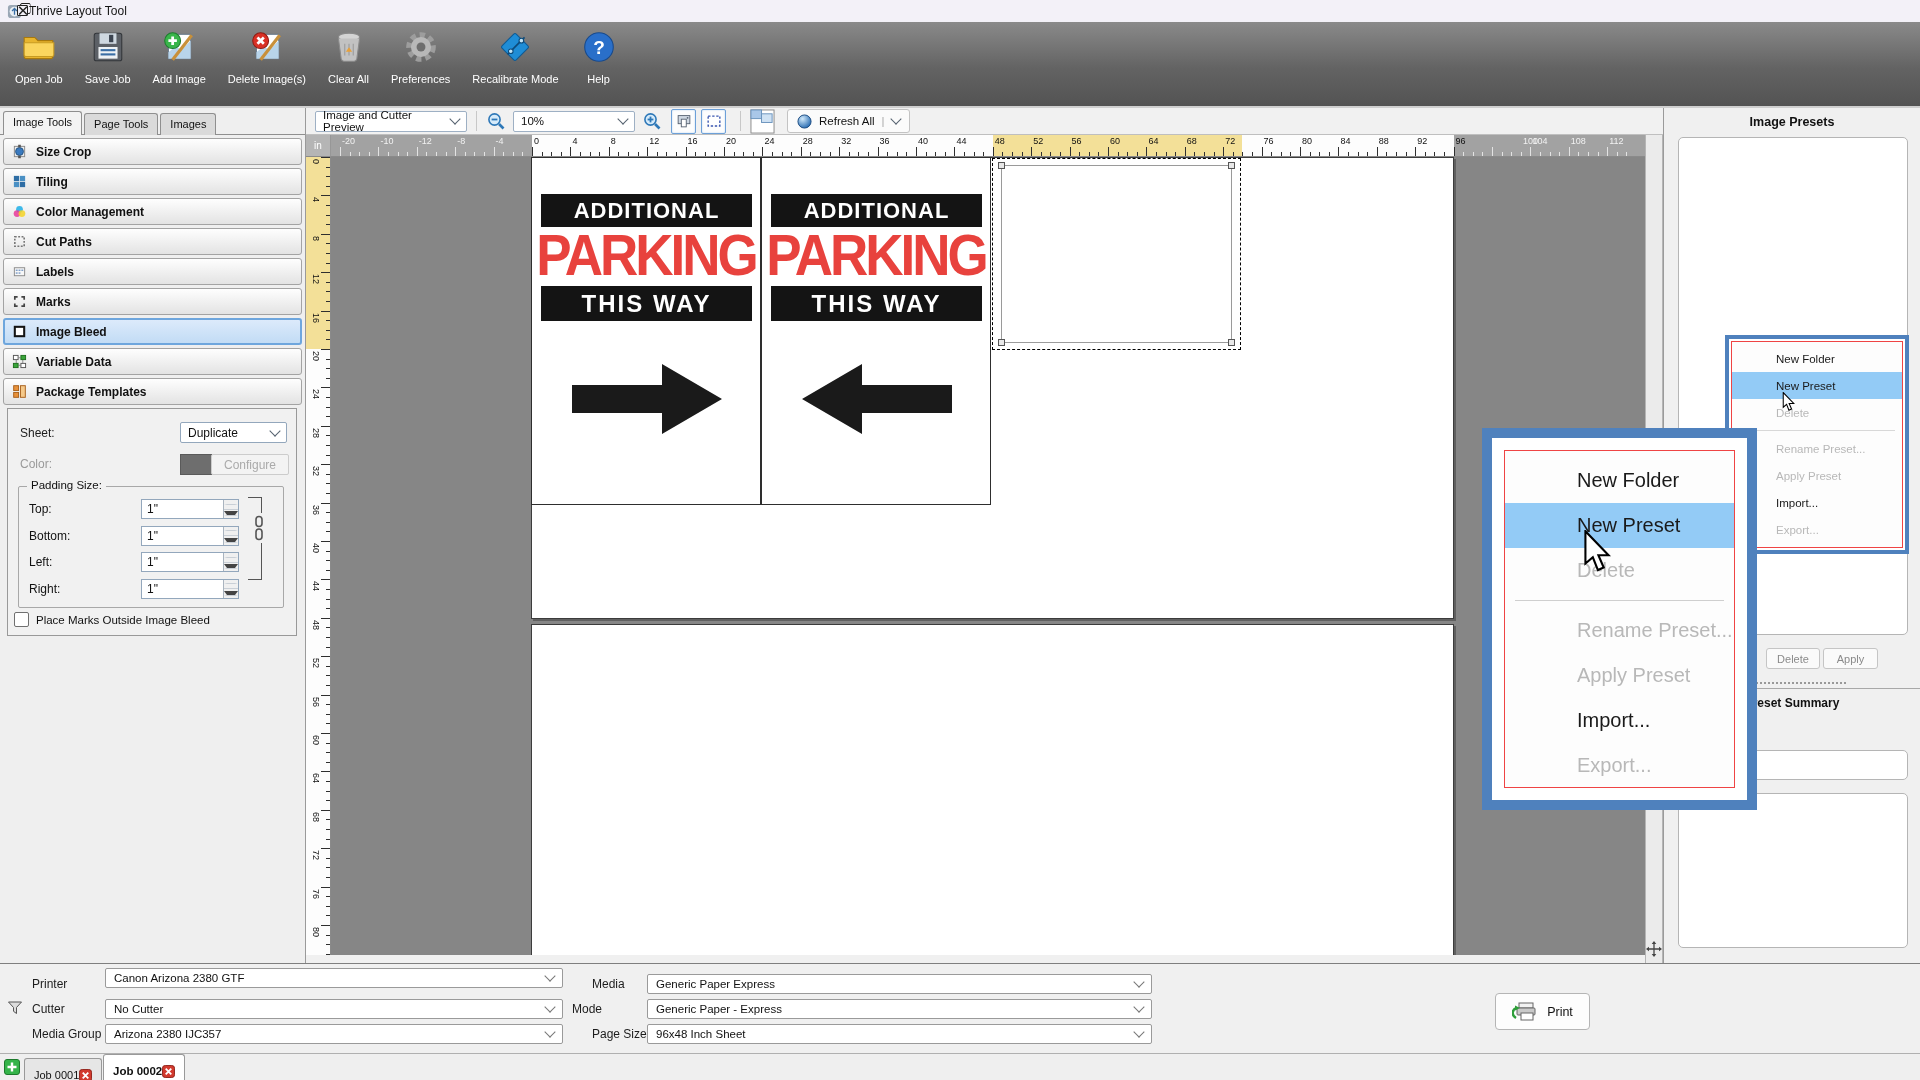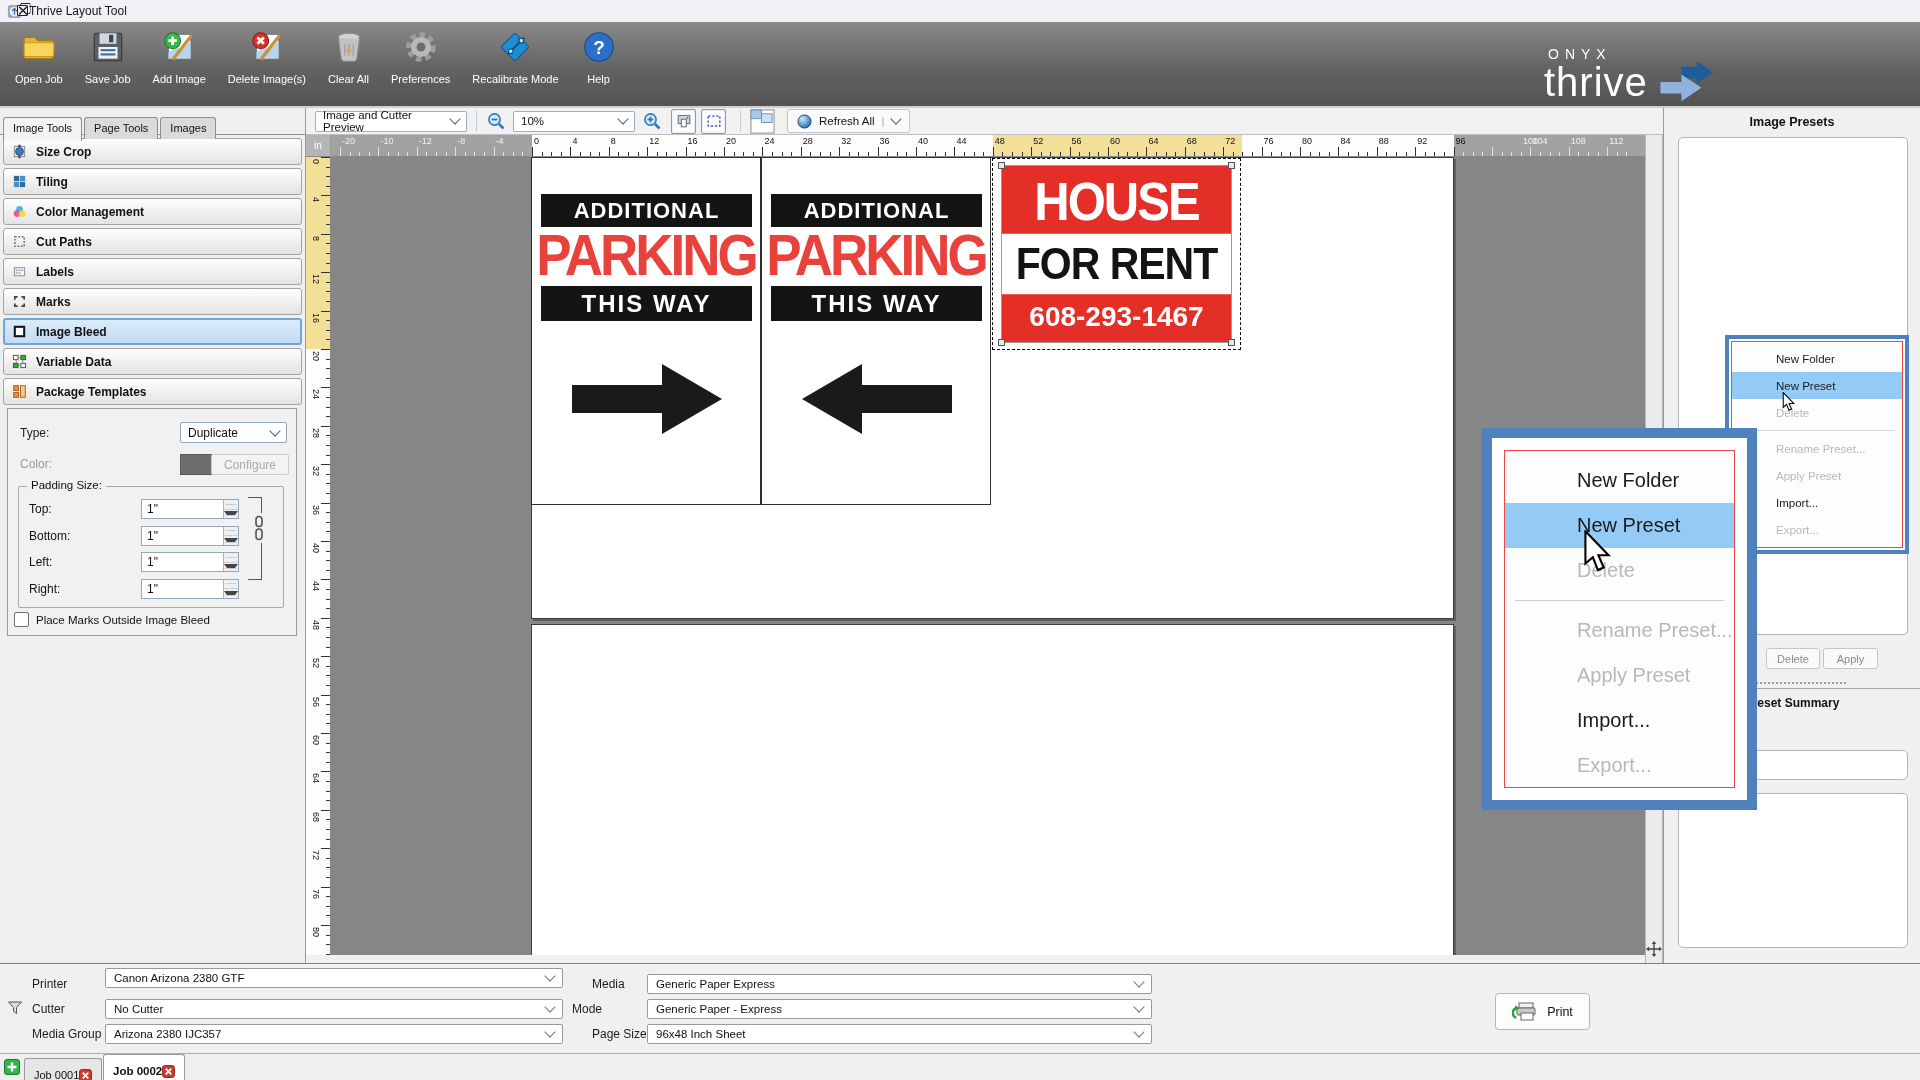--- a/index.html
+++ b/index.html
@@ -28,21 +28,21 @@
   .tbtn .ticn svg{width:36px;height:36px}
   #logo{position:absolute;left:1544px;top:24px;display:flex;gap:10px}
   #logo .lcol{display:flex;flex-direction:column}
   #logo .brand{color:#fff;font-size:14px;letter-spacing:6px;margin-left:4px}
   #logo .product{color:#fff;font-size:40px;line-height:40px;letter-spacing:1px;margin-top:0px}
   #logo .arrows{margin-top:16px}
 
   
   #sidebar{position:absolute;left:0;top:108px;width:306px;height:855px;background:#efefef;border-right:1px solid #9a9a9a;box-sizing:border-box}
   #side-tabline{position:absolute;left:0;top:26px;width:100%;height:1px;background:#8f8f8f}
-  #side-tabs{position:absolute;left:3px;top:9px;display:flex;align-items:flex-start;height:24px;z-index:2}
+  #side-tabs{position:absolute;left:3px;top:3px;display:flex;align-items:flex-end;height:24px;z-index:2}
   .stab{padding:4px 9px 5px;font-size:11px;background:#dadada;border:1px solid #8f8f8f;border-bottom:none;
         border-radius:3px 3px 0 0;margin-right:2px}
   .stab.active{background:#f3f3f3;padding-bottom:7px;position:relative;z-index:3}
   #tool-list{position:absolute;left:3px;top:30px;width:299px}
   .tool-item{height:25px;margin-bottom:3px;border:1px solid #a3a3a3;border-radius:3px;
              background:linear-gradient(#fefefe,#e3e3e3);display:flex;align-items:center;gap:9px;
              padding:0 8px;font-weight:bold;font-size:12px}
   .tool-item.selected{background:linear-gradient(#dceafb,#c2dcf5);border:2px solid #6ea6dd;height:23px;padding:0 7px}
   .tico{width:15px;height:15px;flex:0 0 15px}
   .tico svg{width:15px;height:15px}
@@ -277,32 +277,20 @@
         <div class="tbtn">
           <span class="ticn">
             <svg viewBox="0 0 34 34">
               <circle cx="17" cy="17" r="13.5" fill="#2a6fc9" stroke="#184a8c"></circle>
               <text x="17" y="23.5" font-size="18" font-weight="bold" fill="#fff" text-anchor="middle" font-family="Liberation Sans,sans-serif">?</text>
             </svg>
           </span>
           <span>Help</span>
         </div>
       </div>
-    <div id="logo">
-      <div class="lcol">
-        <span class="brand">ONYX</span>
-        <span class="product">thrive</span>
-      </div>
-      <span class="arrows">
-        <svg viewBox="0 0 66 44" width="64" height="42">
-          <polygon points="24,5 40,5 40,-1 57,11 40,23 40,17 24,17" fill="#1d5c9e"></polygon>
-          <polygon points="2,21 24,21 24,13 45,27 24,41 24,33 2,33" fill="#8fb3dc"></polygon>
-        </svg>
-      </span>
-    </div>
   </div>
 
   <div id="sidebar">
     <div id="side-tabline"></div>
     <div id="side-tabs">
         <div class="stab active">Image Tools</div>
         <div class="stab">Page Tools</div>
         <div class="stab">Images</div>
       </div>
     <div id="tool-list">
@@ -393,21 +381,21 @@
               <rect x="1.8" y="1.8" width="5.2" height="5.2" fill="#e8913a" stroke="#a85f1a"></rect>
               <rect x="1.8" y="9" width="5.2" height="5.2" fill="#e8913a" stroke="#a85f1a"></rect>
               <rect x="9" y="1.8" width="5.2" height="12.4" fill="#f5c98a" stroke="#a85f1a"></rect>
             </svg>
           </span>
           <span>Package Templates</span>
         </div>
       </div>
 
     <div id="bleed-panel">
-      <span class="pl" style="left:12px;top:17px">Type:</span>
+      <span class="pl" style="left:12px;top:17px">Sheet:</span>
       <div class="combo" style="left:172px;top:13px;width:107px;height:21px">
         <span>Duplicate</span>
         <span class="chev"></span>
       </div>
       <span class="pl dis" style="left:12px;top:48px">Color:</span>
       <div class="swatch" style="left:172px;top:45px;width:30px;height:19px"></div>
       <div class="btn-dis" style="left:203px;top:45px;width:76px;height:19px">Configure</div>
 
       <div class="groupbox" style="left:10px;top:77px;width:264px;height:120px">
         <span class="legend">Padding Size:</span>
@@ -839,25 +827,20 @@
         <div class="sc-parking" style="color: rgb(232, 66, 61);">PARKING</div>
         <div class="sc-band sc-b2">THIS WAY</div>
         <div class="sc-arrow flip">
           <svg viewBox="0 0 150 86" width="150" height="86">
               <path d="M0 29 H90 V8 L150 43 L90 78 V57 H0 Z" fill="#1a1a1a"></path>
             </svg>
         </div>
       </div>
       <div id="house-sel">
         <div id="house-frame"></div>
-        <div id="house-img" style="left: 9px; top: 7px; background: rgb(228, 47, 41);">
-          <div class="h-row" id="h1">HOUSE</div>
-          <div class="h-row" id="h2">FOR RENT</div>
-          <div class="h-row" id="h3">608-293-1467</div>
-        </div>
         <div class="handle" style="left:5px;top:3px"></div>
         <div class="handle" style="right:5px;top:3px"></div>
         <div class="handle" style="left:5px;bottom:3px"></div>
         <div class="handle" style="right:5px;bottom:3px"></div>
       </div>
     </div>
     <div class="page" id="page2"></div>
   </div>
 
   <div id="vsplit"></div>

